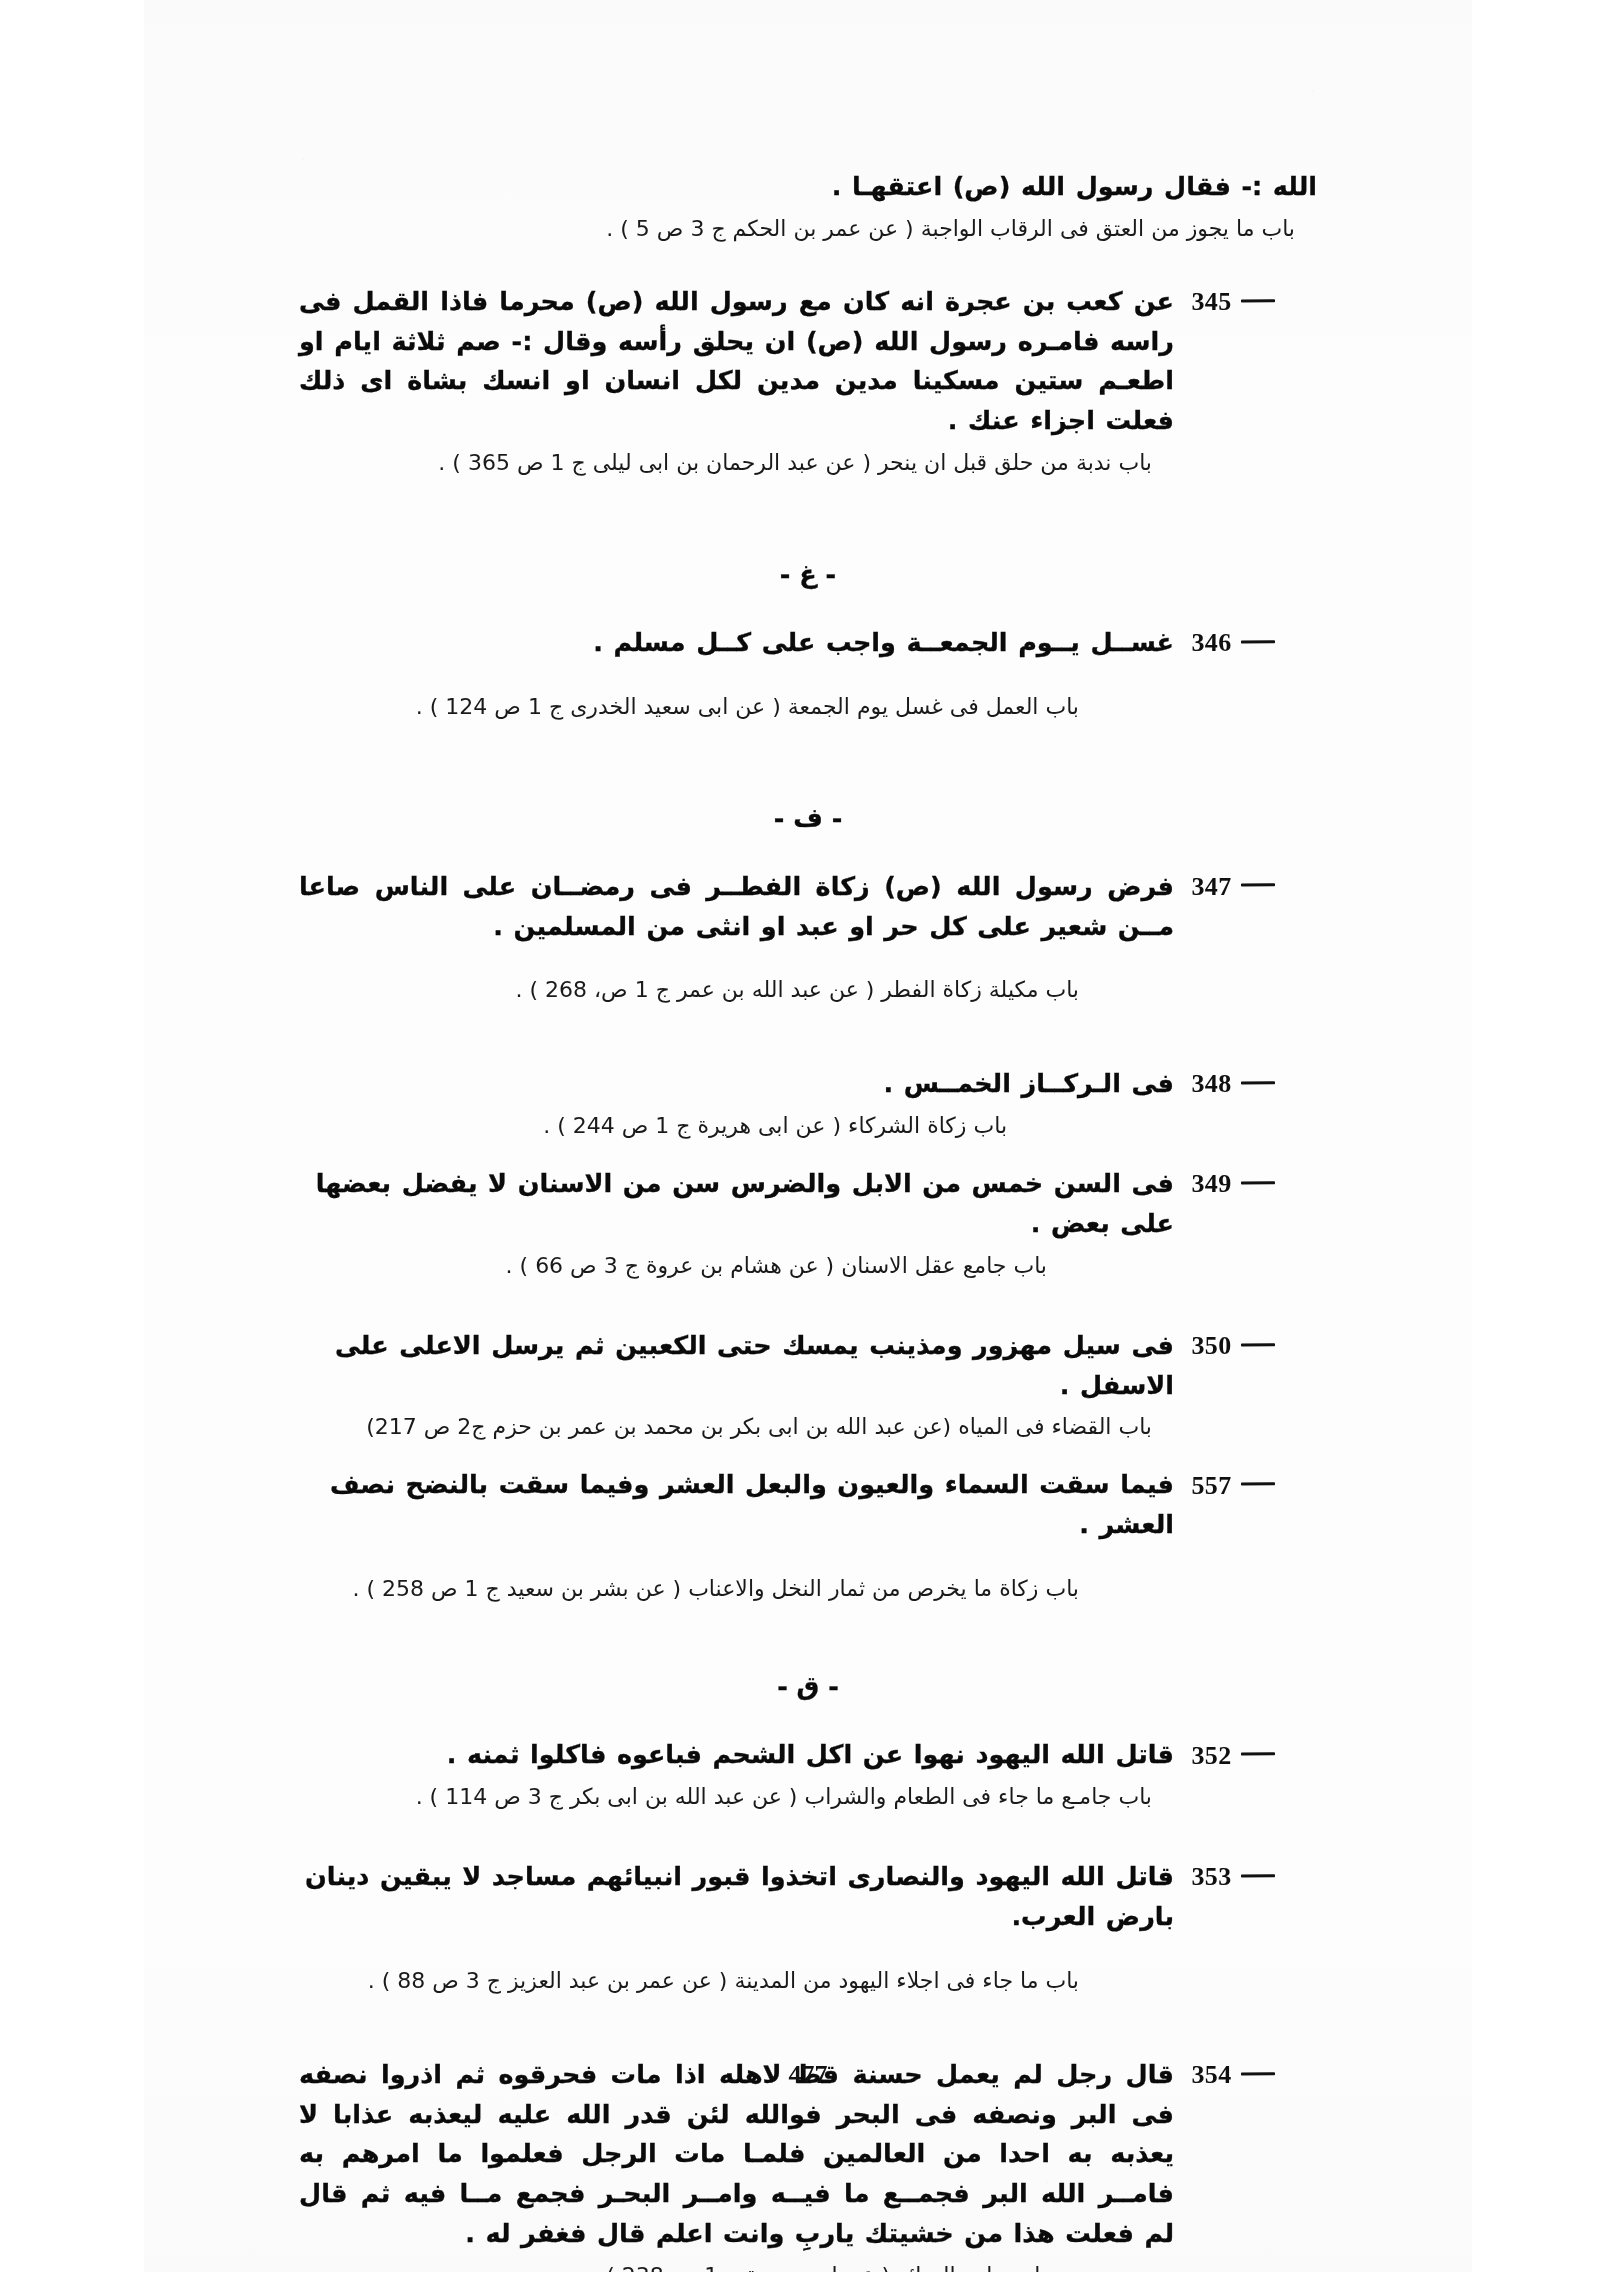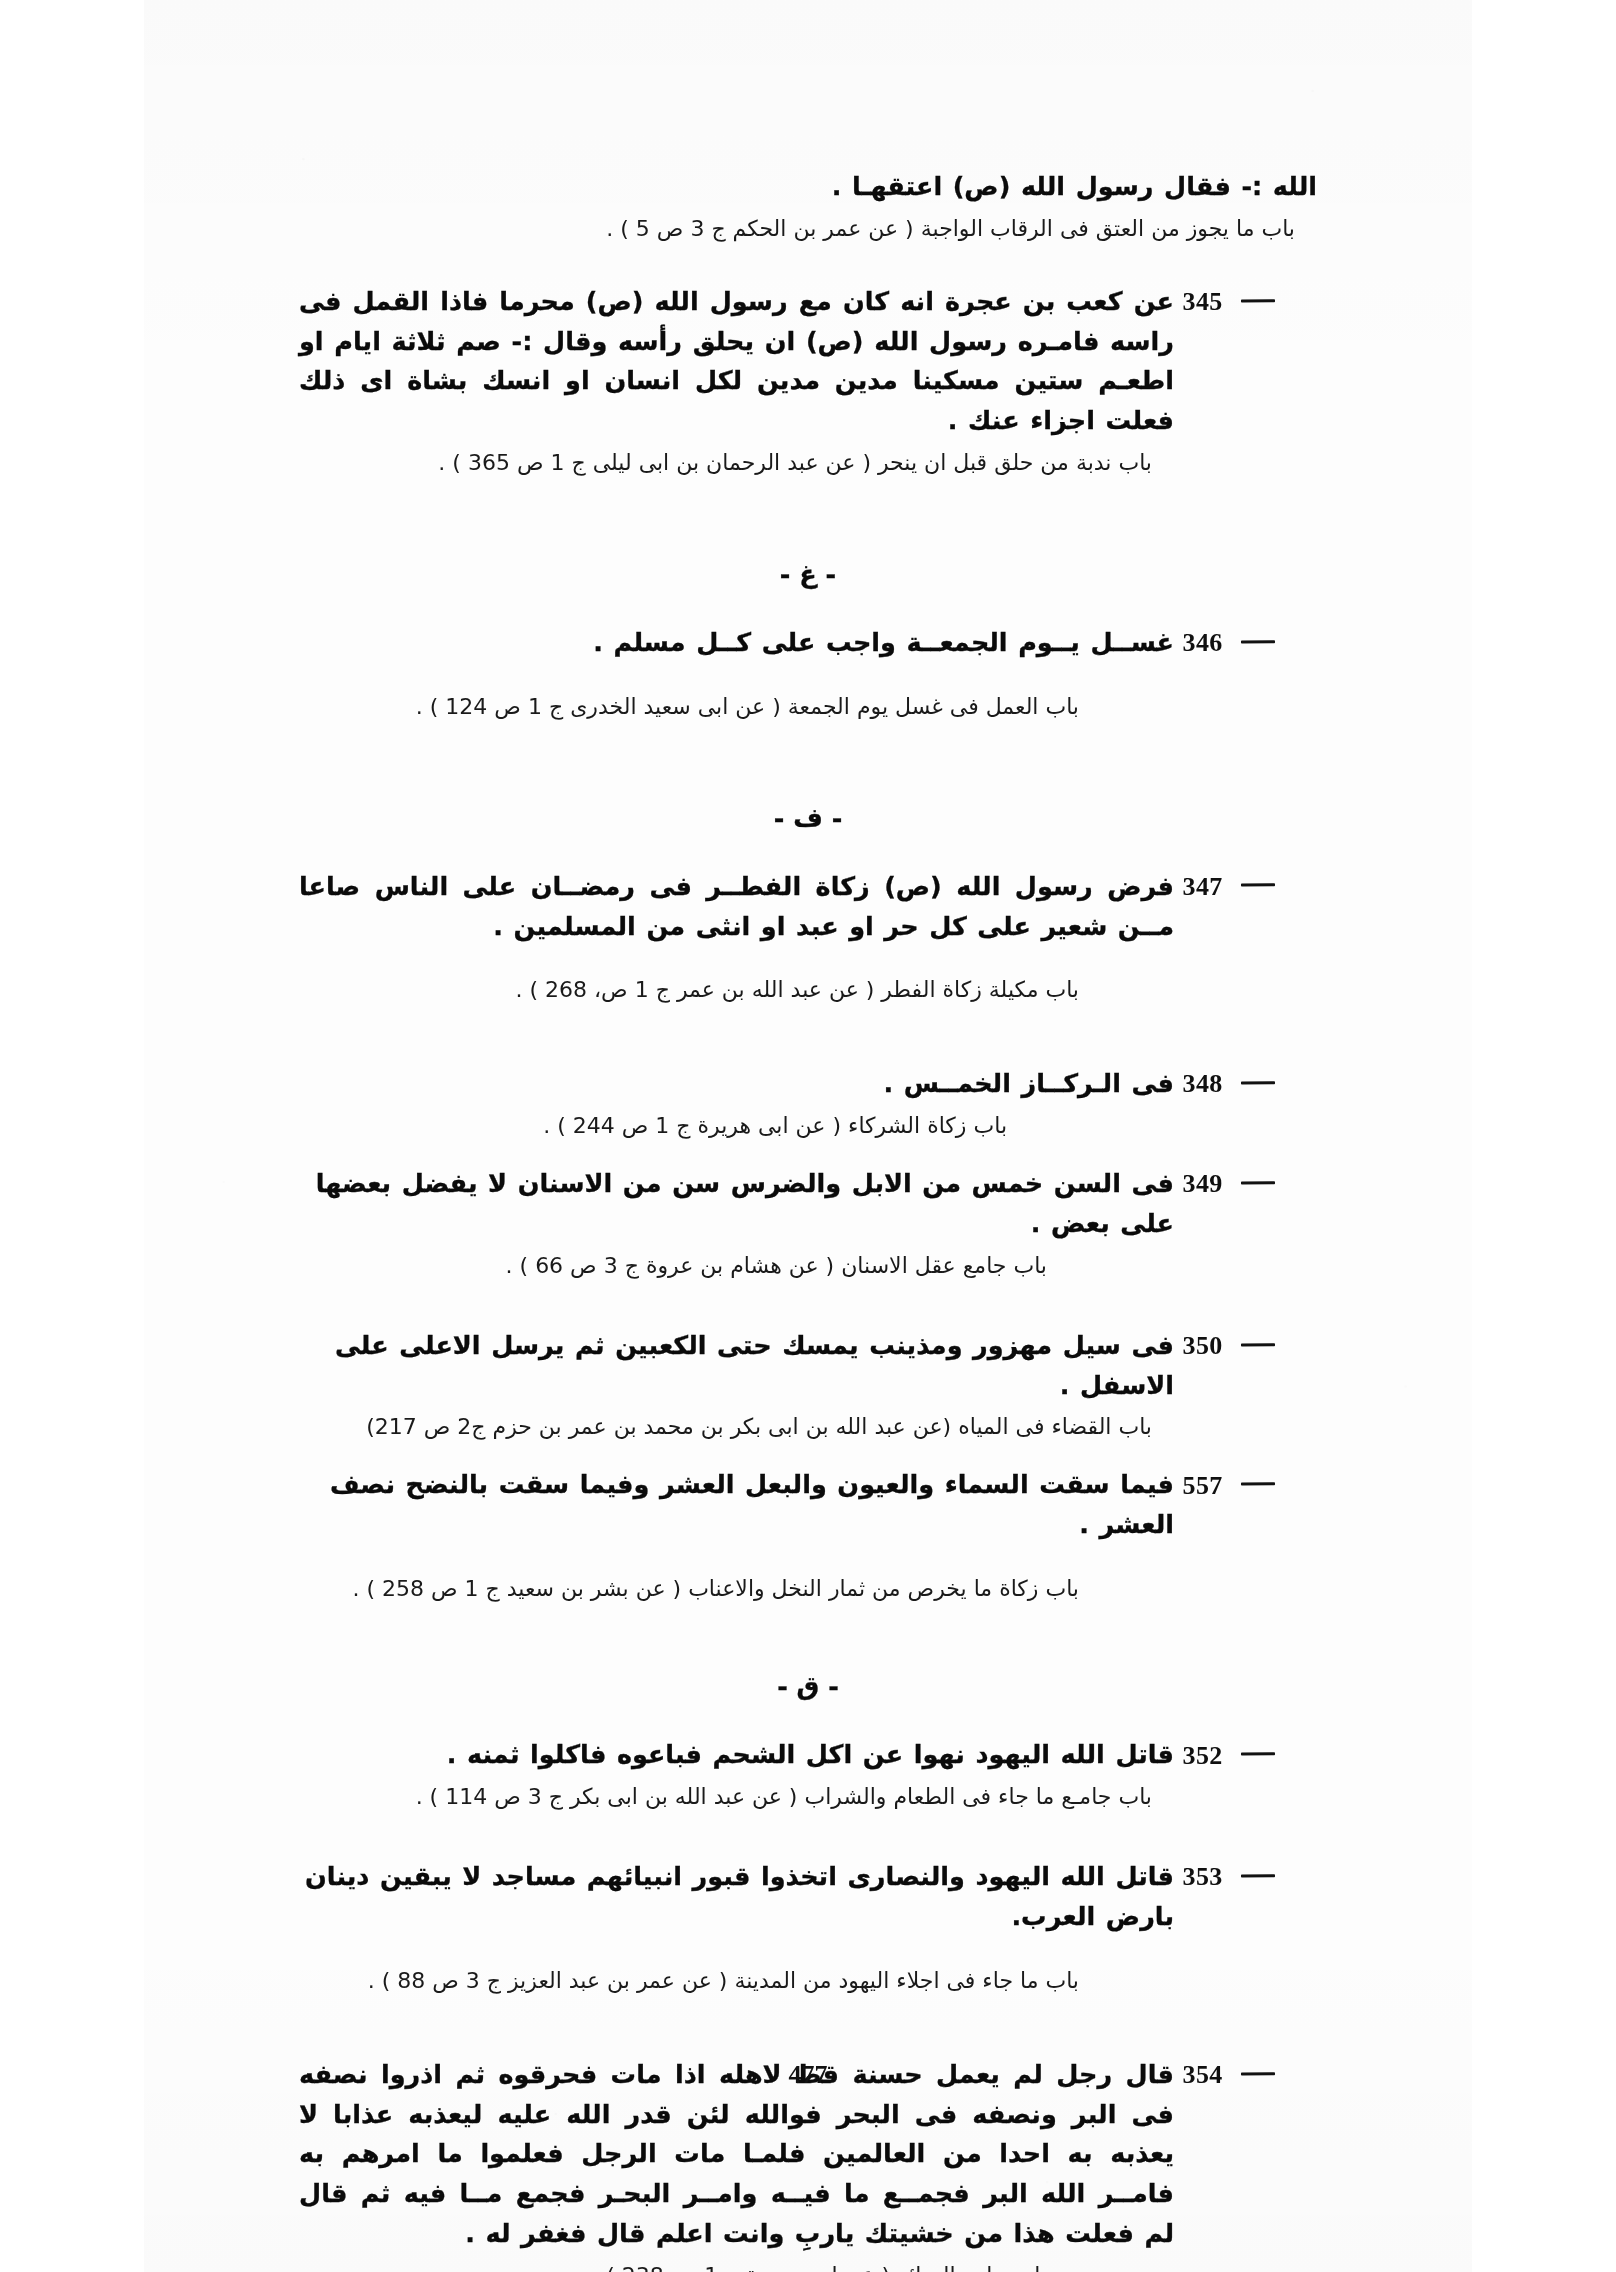--- a/index.html
+++ b/index.html
@@ -62,21 +62,21 @@
     direction: ltr;
     padding-top: 5.1px;
   }
   .entry-num {
     font-family: "Liberation Serif", "DejaVu Serif", serif;
     font-weight: 700;
     font-size: 26px;
     letter-spacing: 0.4px;
     color: #101010;
     width: 58px;
-    text-align: left;
+    text-align: center;
     margin-left: 8.5px;
   }
   .entry-dash {
     display: inline-block;
     width: 34px;
     height: 3.4px;
     background: #121212;
     transform: translateY(-7.6px) rotate(-0.6deg);
     border-radius: 0.8px;
   }

